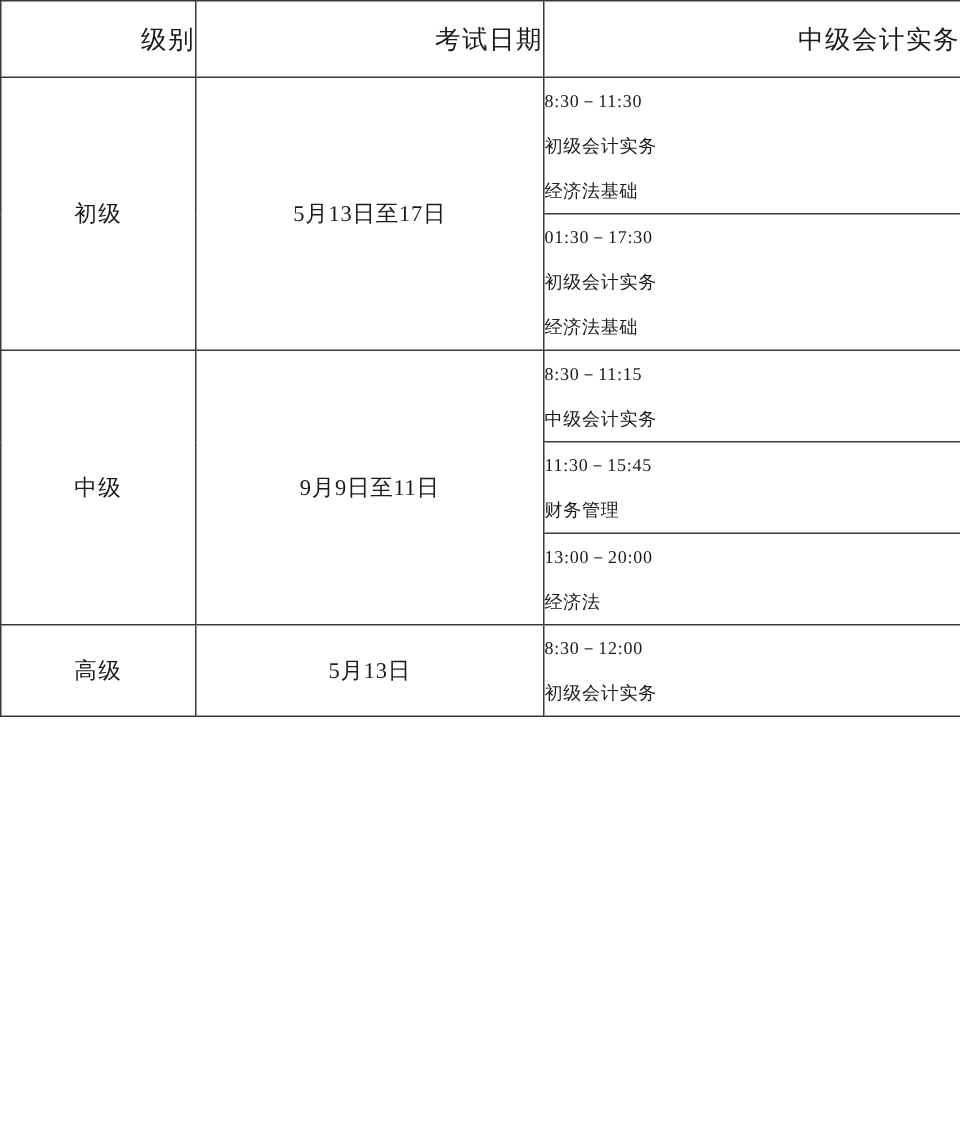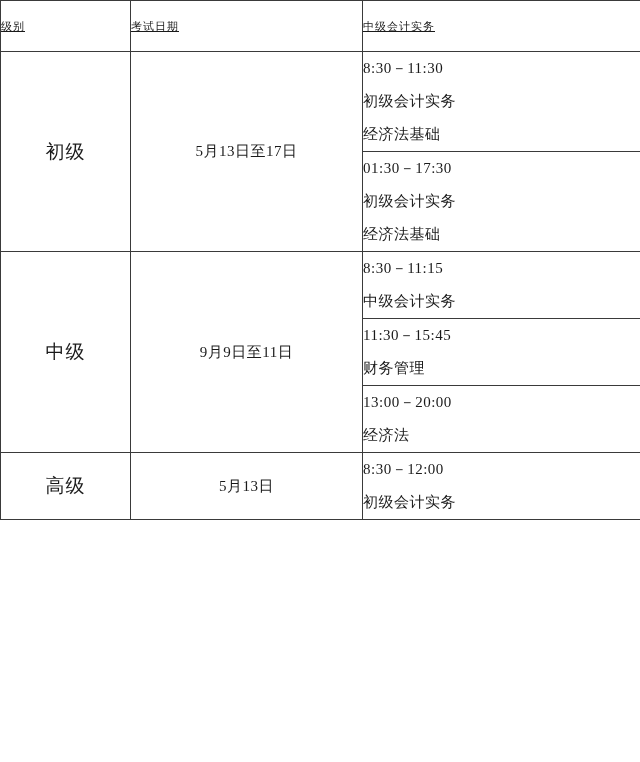--- a/index.html
+++ b/index.html
@@ -29,39 +29,38 @@
     vertical-align: middle;
     font-weight: normal;
   }
   
   .exam-table {
     border: 1px solid #3a3a3a;
   }
 
   .head-cell {
     height: 50px;
-    text-align: left;
-    font-size: 11px;
+    text-align: right;
+    font-size: 17px;
     letter-spacing: 1px;
-    text-decoration: underline;
   }
   .level-cell {
     text-align: center;
-    font-size: 19px;
+    font-size: 15px;
     letter-spacing: 1px;
   }
   .date-cell {
     text-align: center;
     font-size: 15px;
     letter-spacing: 0.5px;
     font-family: Liberation Serif, serif;
   }
   .session-cell {
     padding: 14px 0 14px 28px;
-    font-size: 15px;
+    font-size: 12px;
     line-height: 1.0;
   }
   .session-cell .line {
     padding: 9px 0;
     letter-spacing: 0.5px;
     white-space: nowrap;
   }
   .time-line {
     font-family: "Liberation Serif", "DejaVu Serif", serif;
   }

